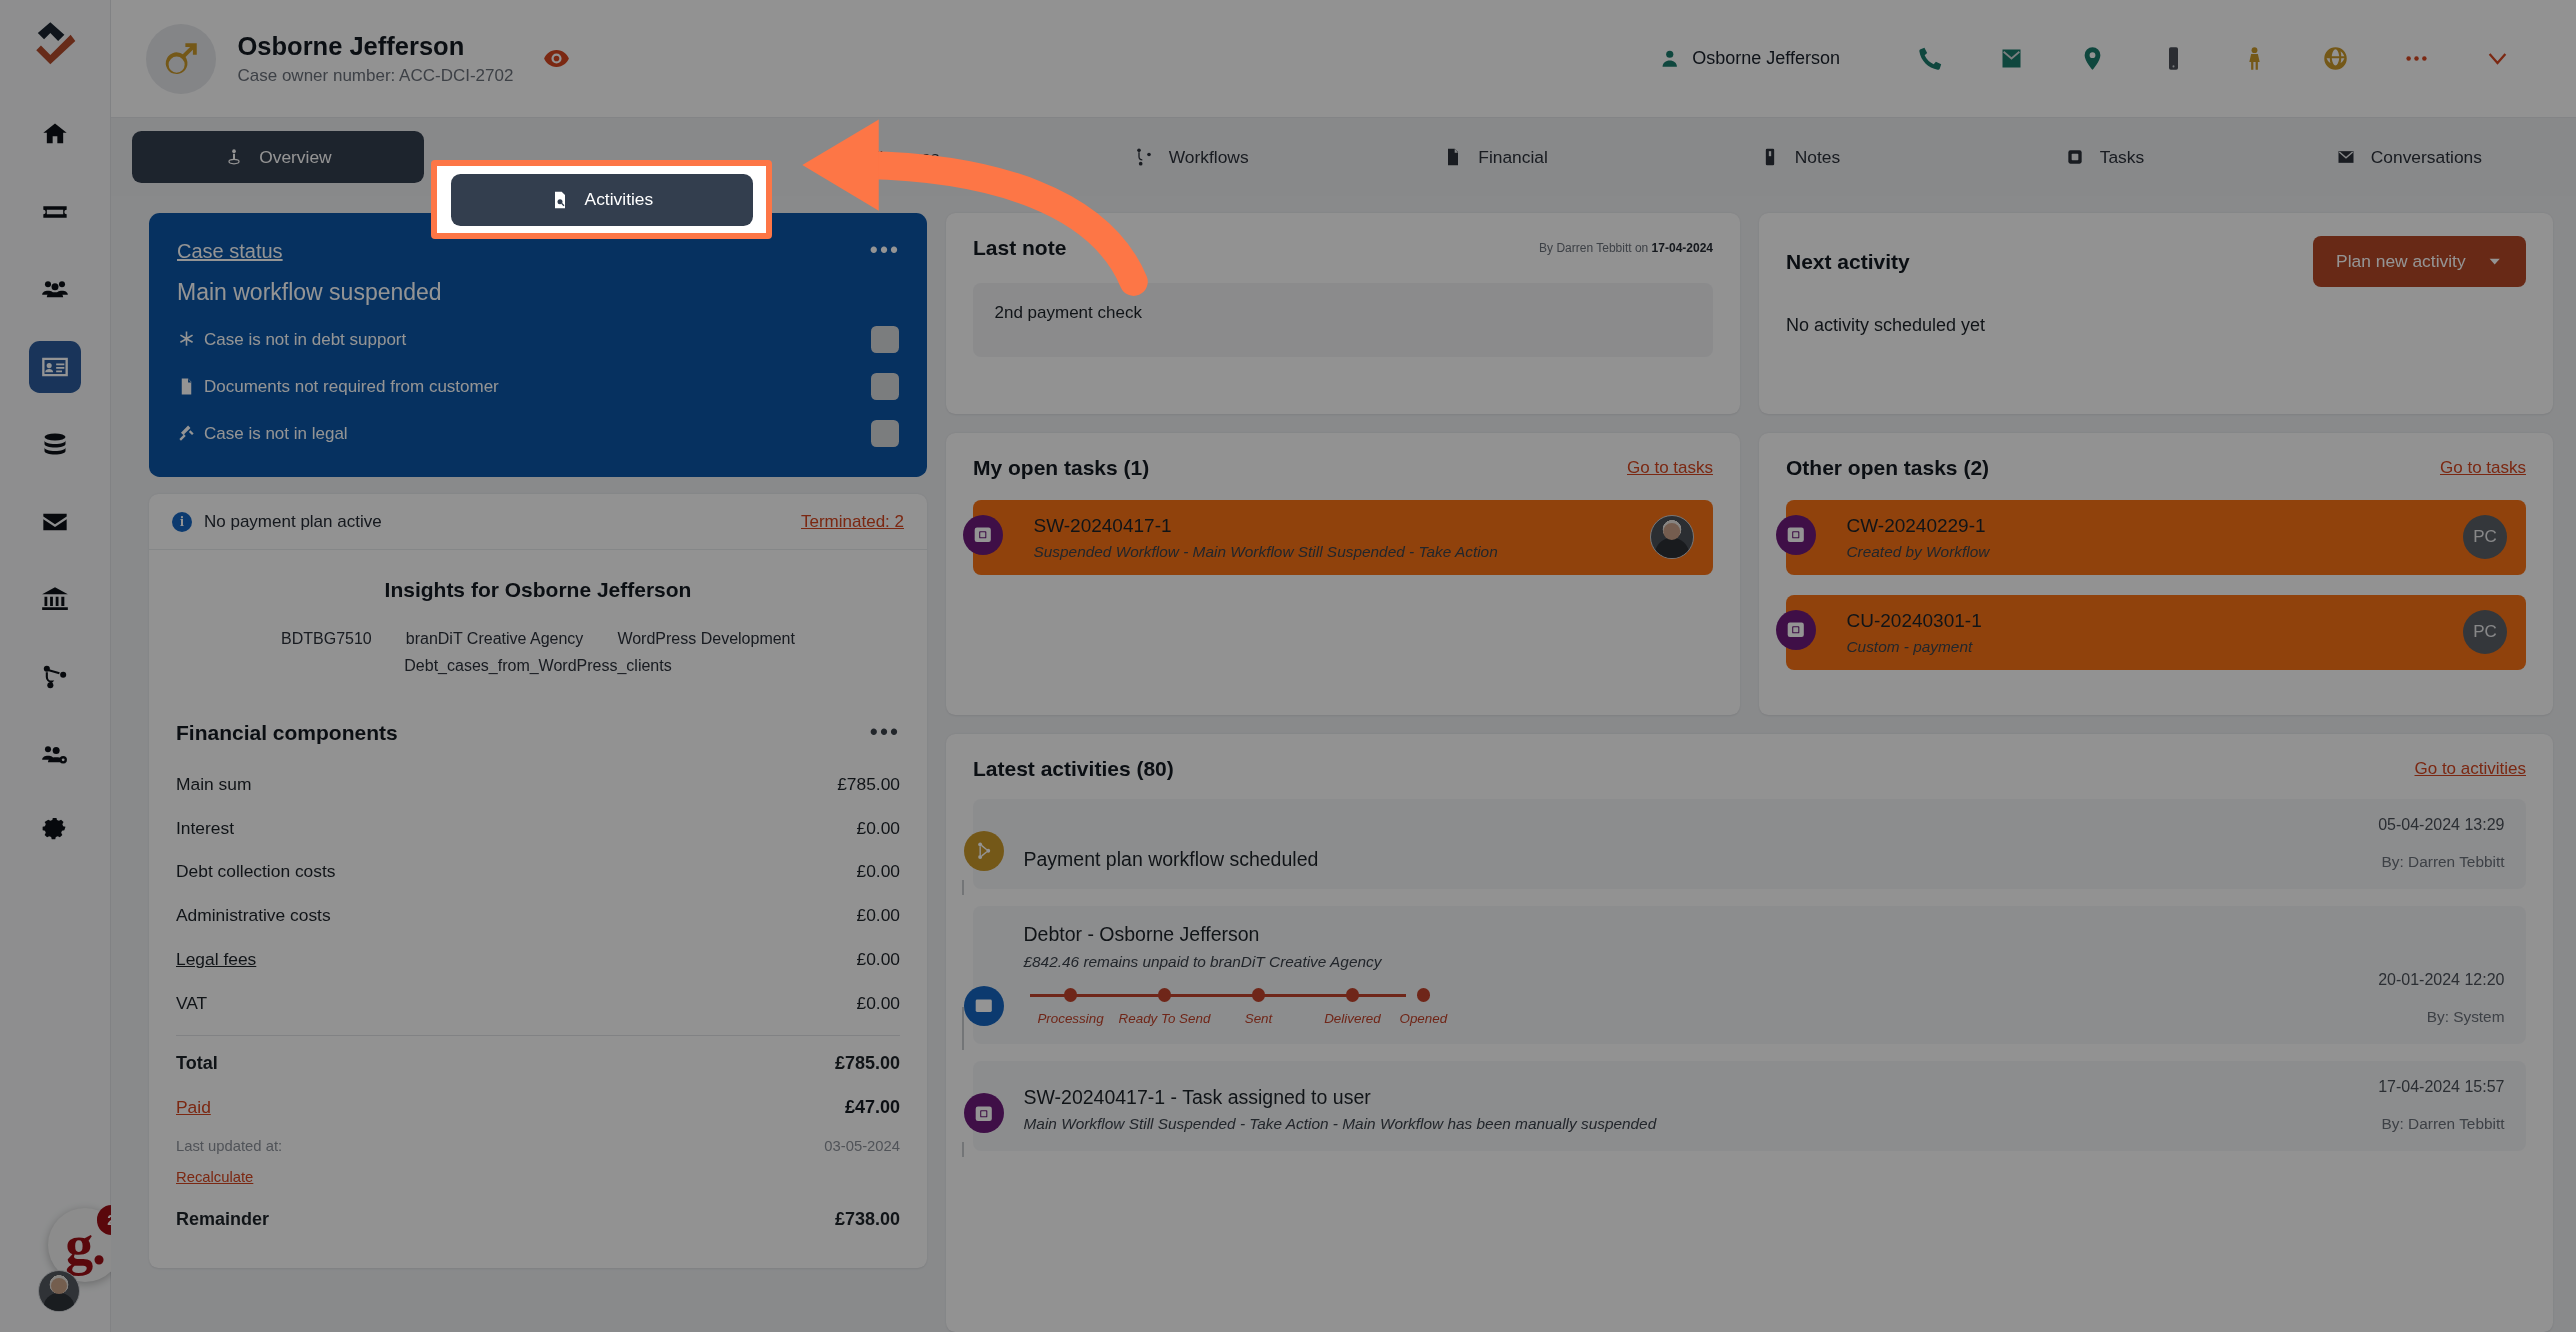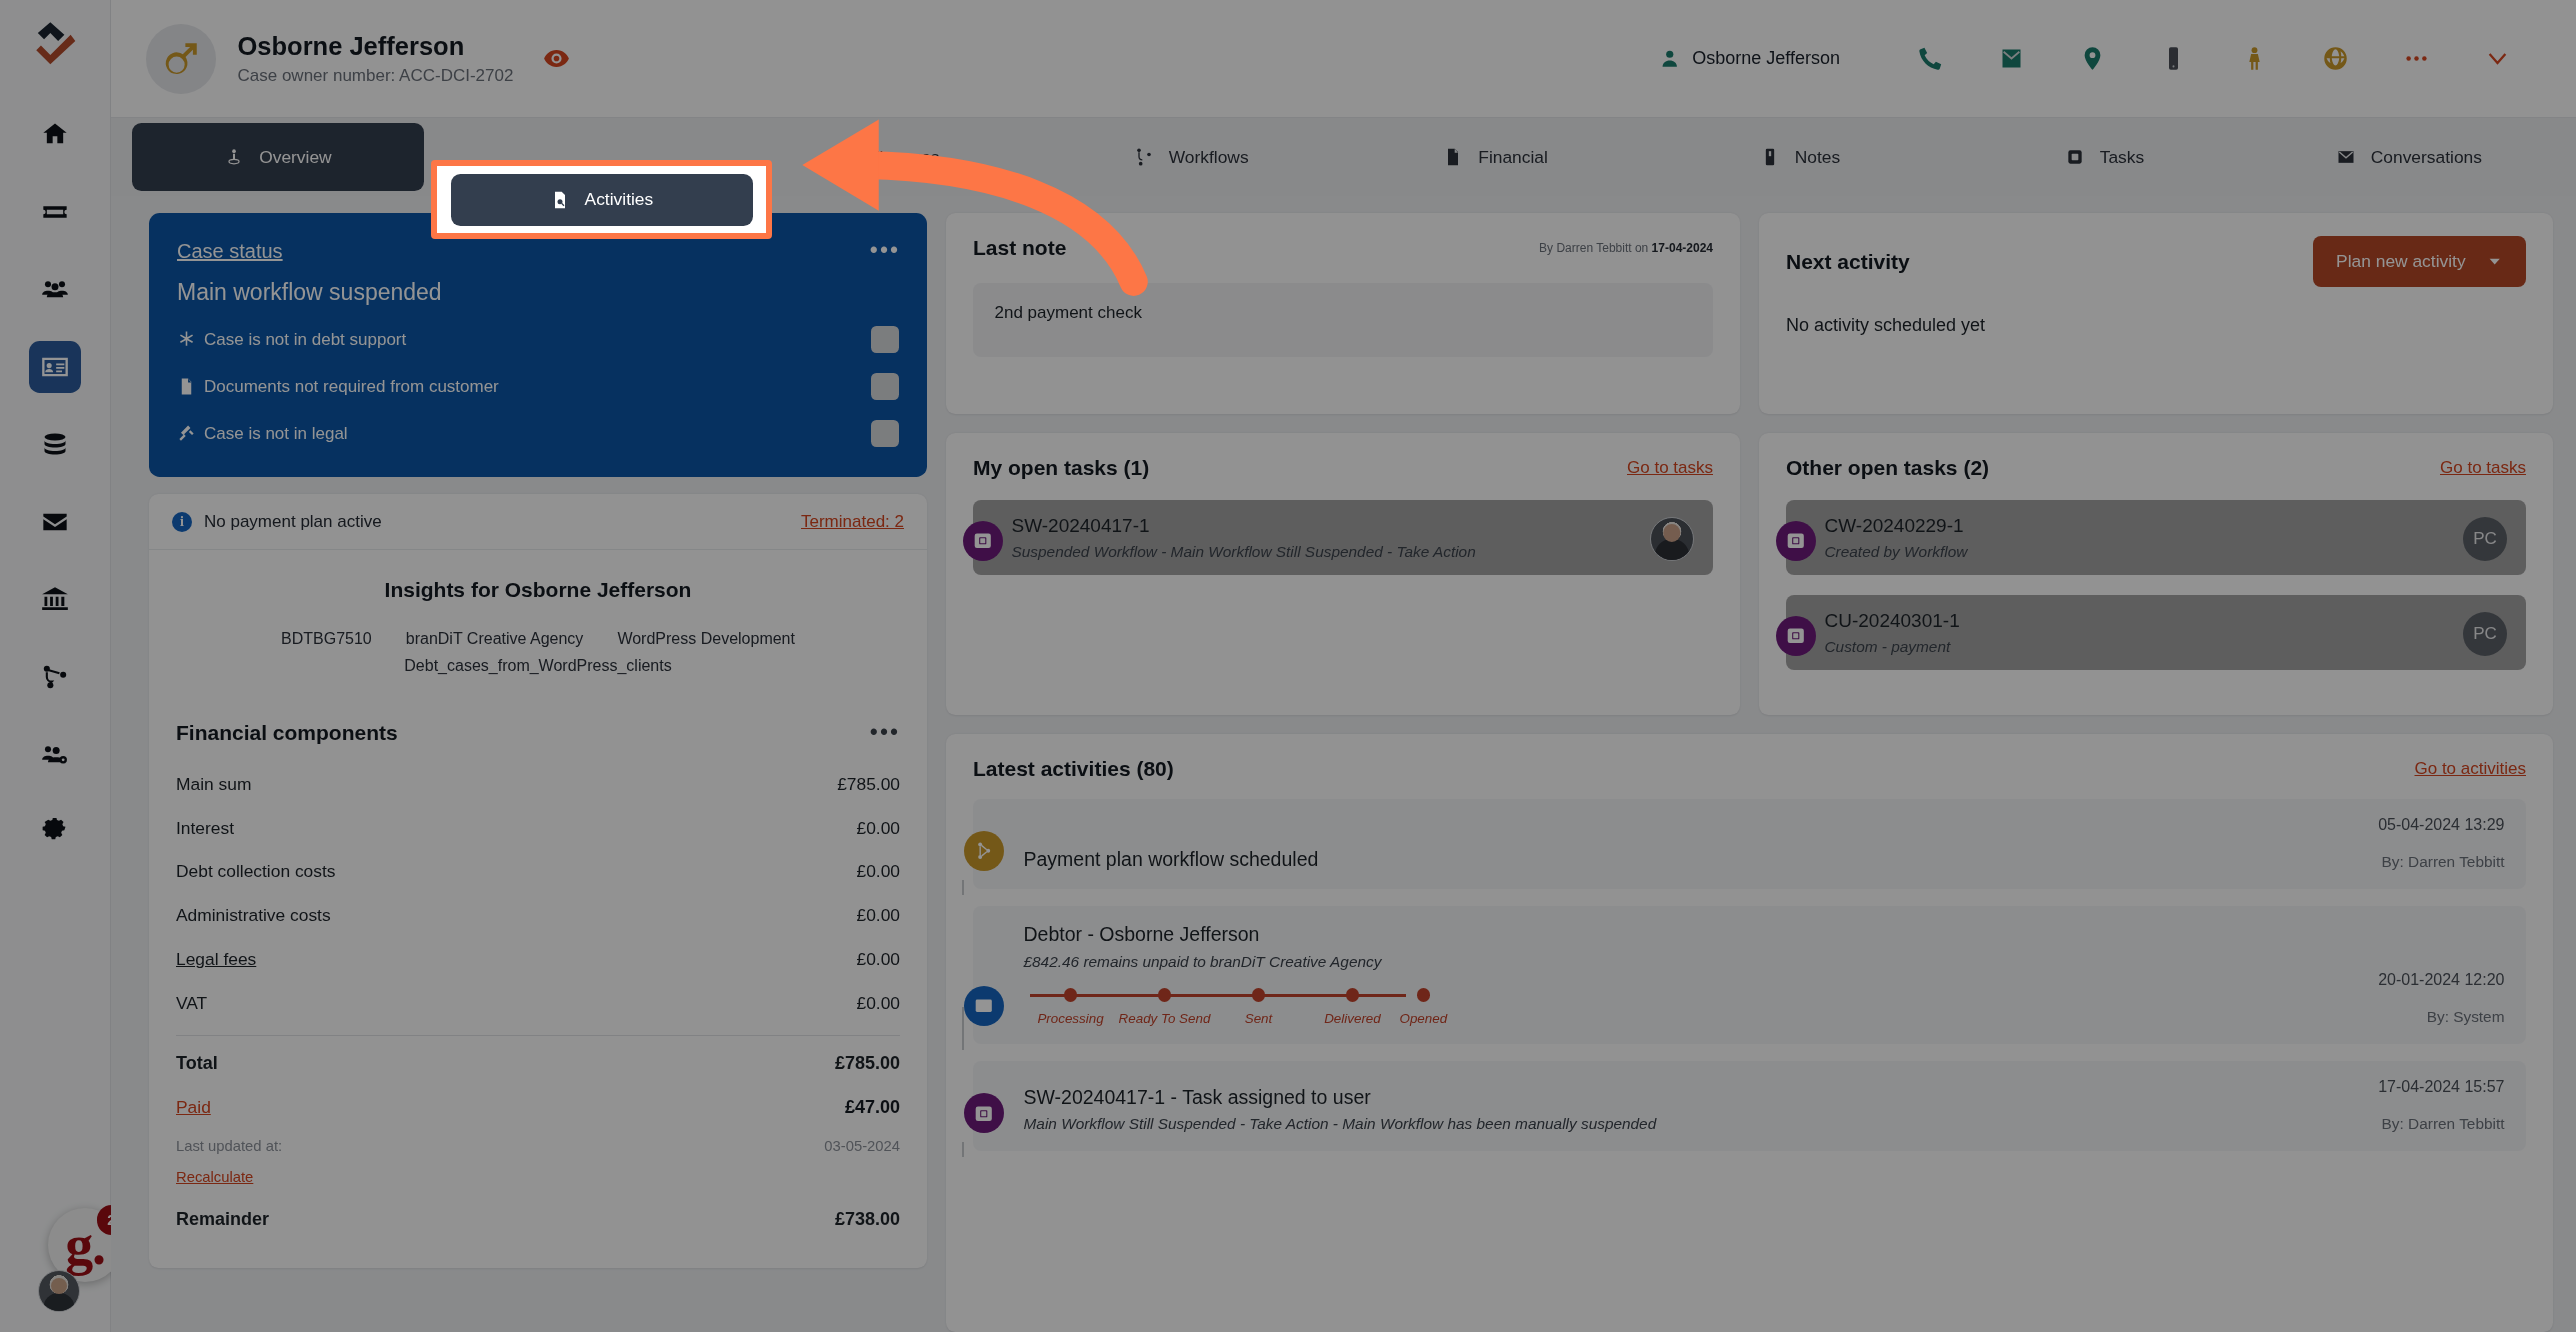--- a/index.html
+++ b/index.html
@@ -93,21 +93,21 @@
   .ic-dark { fill: #4a4f57; }
   .ic-gold { fill: #c9982a; }
   .ic-red  { fill: #d4451f; }
 
   
   .tabbar {
     position: absolute; left: 111px; right: 0; top: 118px; height: 78px;
     background: #ebecee; display: flex; align-items: center; padding: 0 14.8px;
   }
   .tab {
-    flex: 1 1 0; height: 68px; margin: 0 6.7px; border-radius: 9.4px;
+    flex: 1 1 0; height: 52px; margin: 0 6.7px; border-radius: 9.4px;
     display: flex; align-items: center; justify-content: center; gap: 14.8px;
     font-size: 17.4px; color: #2b313a; cursor: pointer; position: relative;
   }
   .tab.active { background: #333e4e; color: #ffffff; }
   .tab svg { width: 20px; height: 20px; fill: currentColor; }
   .tab-label { white-space: nowrap; }
 
   
   .tab-highlight {
     position: absolute; left: 431px; top: 160px; width: 341px; height: 79px;
@@ -201,21 +201,21 @@
   }
   .no-activity { margin-top: 28px; font-size: 18px; color:#1d2329; }
   .btn-primary {
     margin-left:auto; background:#b44726; color:#fff; border:none; border-radius: 8px;
     height: 51px; padding: 0 23px; font-size: 17.4px; display:flex; align-items:center; gap: 20px;
     cursor:pointer; font-family:"Liberation Sans", sans-serif;
   }
   .btn-primary svg { width: 17.4px; height: 17.4px; fill:#fff; }
 
   .task-item {
-    display:flex; align-items:flex-end; gap: 9px; background:#a3a3a3; border-radius: 8px;
+    display:flex; align-items:flex-start; gap: 31px; background:#f97316; border-radius: 8px;
     padding: 14.8px 19px; margin-top: 20px; position: relative;
   }
   .task-badge {
     width: 40px; height: 40px; border-radius: 50%; background:#6d1b7b;
     display:flex; align-items:center; justify-content:center; flex:0 0 auto;
     margin-left: -29.5px;
   }
   .task-badge svg { width:21.5px; height:21.5px; fill:#fff; }
   .task-text .t1 { font-size: 19px; color:#1d2329; }
   .task-text .t2 { font-size: 15.4px; color:#3b424b; font-style: italic; margin-top: 5.4px; }

